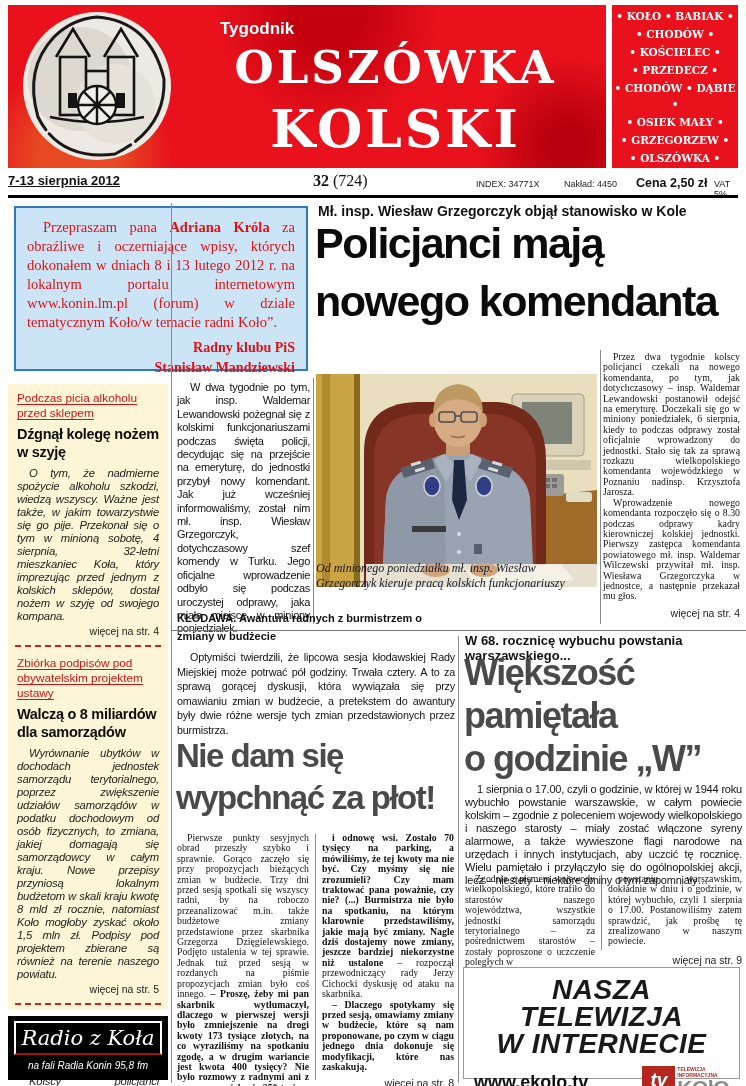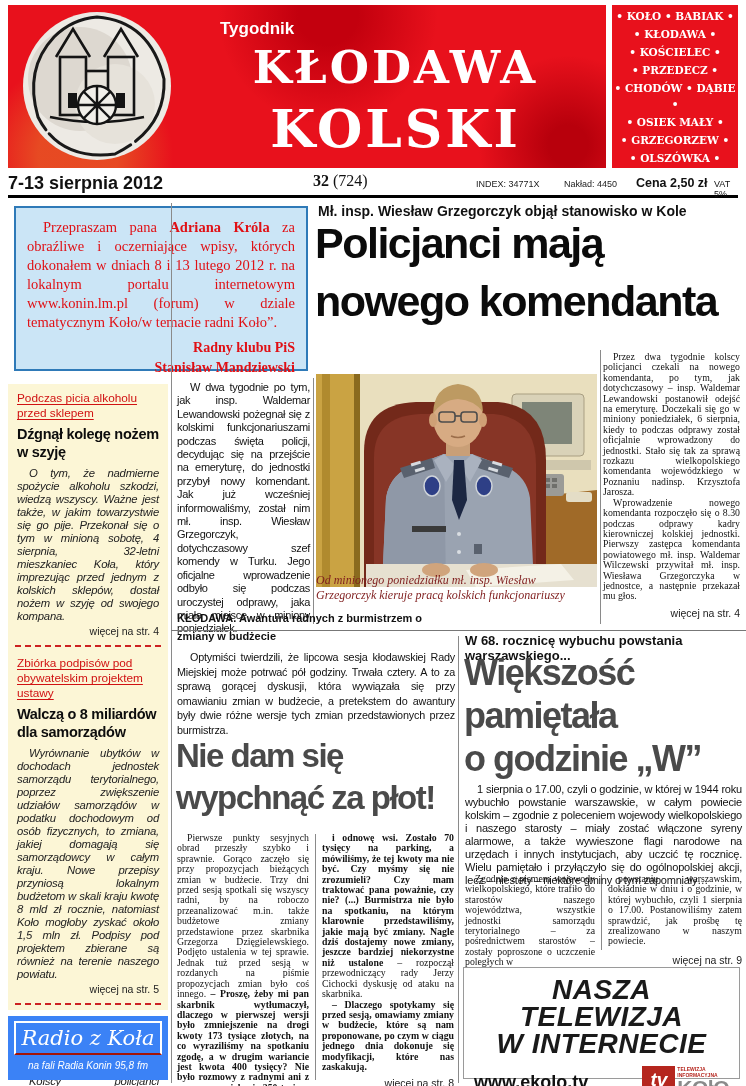--- a/index.html
+++ b/index.html
@@ -20,21 +20,21 @@
     font-family:"DejaVu Serif",serif;font-weight:bold;letter-spacing:3px;}
   .mt1{top:36px;font-size:45px;}
   .mt2{top:93px;font-size:52px;}
   .mast-towns{left:612px;top:5px;width:126px;height:163px;background:#e8111c;
     display:flex;flex-direction:column;justify-content:center;gap:2px;}
   .town{color:#fff;text-align:center;font-family:"DejaVu Serif",serif;
     font-weight:bold;font-size:10.5px;line-height:16px;}
 
   
   .dateline{left:8px;top:171px;width:730px;height:24px;border-bottom:3px solid #000;}
-  .dl-date{left:0;top:2px;font-size:18px;font-weight:bold;}
+  .dl-date{left:0;top:2px;font-size:13px;font-weight:bold;text-decoration:underline;}
   .dl-issue{left:305px;top:1px;font-family:"Liberation Serif",serif;font-size:16px;}
   .dl-issue b{font-weight:bold;}
   .dl-index{left:468px;top:8px;font-size:9px;color:#222;}
   .dl-naklad{left:556px;top:8px;font-size:9px;color:#222;}
   .dl-price{left:628px;top:5px;font-size:12.5px;font-weight:bold;}
   .dl-vat{left:706px;top:8px;font-size:9px;}
 
   
   .apology{left:14px;top:206px;width:268px;height:141px;background:#cbe5f6;
     border:2px solid #2f7ab8;padding:10px 11px;font-family:"Liberation Serif",serif;
@@ -44,22 +44,22 @@
 
   
   .kicker-main{left:318px;top:203px;font-size:14px;font-weight:bold;}
   .headline-main{left:315px;width:430px;font-size:43px;font-weight:bold;
     letter-spacing:-1.5px;color:#0b0b0b;}
   .hm1{top:219px;} .hm2{top:277px;}
   .col1{left:177px;top:381px;width:133px;font-size:11px;line-height:13.4px;
     letter-spacing:-.3px;text-align:justify;}
   .col1 p{margin:0;text-indent:13px;}
   .photo{left:316px;top:374px;width:281px;height:213px;}
-  .caption{left:316px;top:573px;width:281px;font-family:"Liberation Serif",serif;
-    font-style:italic;font-size:12px;line-height:14.5px;color:#7f1d1d;}
+  .caption{left:316px;top:561px;width:281px;font-family:"Liberation Serif",serif;
+    font-style:italic;font-size:12px;line-height:14.5px;color:#0f172a;}
   .col3{left:603px;top:352px;width:137px;font-family:"Liberation Serif",serif;
     font-size:9.8px;line-height:10.4px;text-align:justify;}
   .col3 p{margin:0;text-indent:10px;}
   .more{font-family:"Liberation Sans",sans-serif;font-size:10.5px;font-weight:normal;
     text-align:right;color:#222;margin-top:6px;font-style:normal;}
 
   
   .vrule{width:0;border-left:1px solid #8a8a8a;}
   .hrule{height:0;border-top:1px solid #8a8a8a;}
   .v-left{left:171px;top:203px;height:880px;}
@@ -111,21 +111,21 @@
     box-sizing:border-box;padding:7px 9px;}
   .bk{color:#d01212;font-size:11.8px;line-height:15px;text-decoration:underline;
     text-underline-offset:2px;}
   .bt{font-size:14.5px;font-weight:bold;line-height:17.5px;letter-spacing:-.3px;
     margin:5px 0 6px;color:#0d0d0d;}
   .bb{font-size:11.3px;line-height:13px;letter-spacing:-.2px;text-align:justify;text-indent:12px;color:#222;font-style:italic;}
   .bmore{font-size:10.5px;text-align:right;margin-top:2px;color:#222;}
   .bdiv{border-top:2px dashed #cc2222;margin:8px -2px 9px;}
 
   
-  .radio-ad{left:8px;top:1016px;width:160px;height:64px;background:#3b82f6;
+  .radio-ad{left:8px;top:1016px;width:160px;height:64px;background:#000000;
     box-sizing:border-box;padding:5px 6px;}
   .radio-box{border:2px solid #fff;text-align:center;color:#fff;
     font-family:"DejaVu Serif",serif;font-style:italic;font-size:21px;line-height:30px;
     border-bottom-color:#a31408;}
   .radio-sub{color:#fff;text-align:center;font-family:Liberation Sans, sans-serif;
     font-style:italic;font-size:10px;margin-top:5px;}
 </style>
 </head>
 <body>
 
@@ -150,27 +150,27 @@
       <g stroke="#141414" stroke-width="2.4">
         <circle cx="77" cy="96" r="19" fill="#f1efe9"></circle>
         <line x1="77" y1="77" x2="77" y2="115"></line>
         <line x1="58" y1="96" x2="96" y2="96"></line>
         <line x1="64" y1="83" x2="90" y2="109"></line>
         <line x1="90" y1="83" x2="64" y2="109"></line>
       </g>
       <circle cx="77" cy="96" r="3.5" fill="#141414"></circle>
     </svg>
     <div class="abs tygodnik">Tygodnik</div>
-    <div class="abs mast-title mt1">KŁODAWA</div>
+    <div class="abs mast-title mt1">OLSZÓWKA</div>
     <div class="abs mast-title mt2">KOLSKI</div>
   </div>
 
   <div class="abs mast-towns">
     <div class="town">• KOŁO • BABIAK •</div>
-    <div class="town">• KŁODAWA •</div>
+    <div class="town">• CHODÓW •</div>
     <div class="town">• KOŚCIELEC •</div>
     <div class="town">• PRZEDECZ •</div>
     <div class="town">• CHODÓW • DĄBIE •</div>
     <div class="town">• OSIEK MAŁY •</div>
     <div class="town">• GRZEGORZEW •</div>
     <div class="town">• OLSZÓWKA •</div>
   </div>
 
   <div class="abs dateline">
     <span class="abs dl-date">7-13 sierpnia 2012</span>

